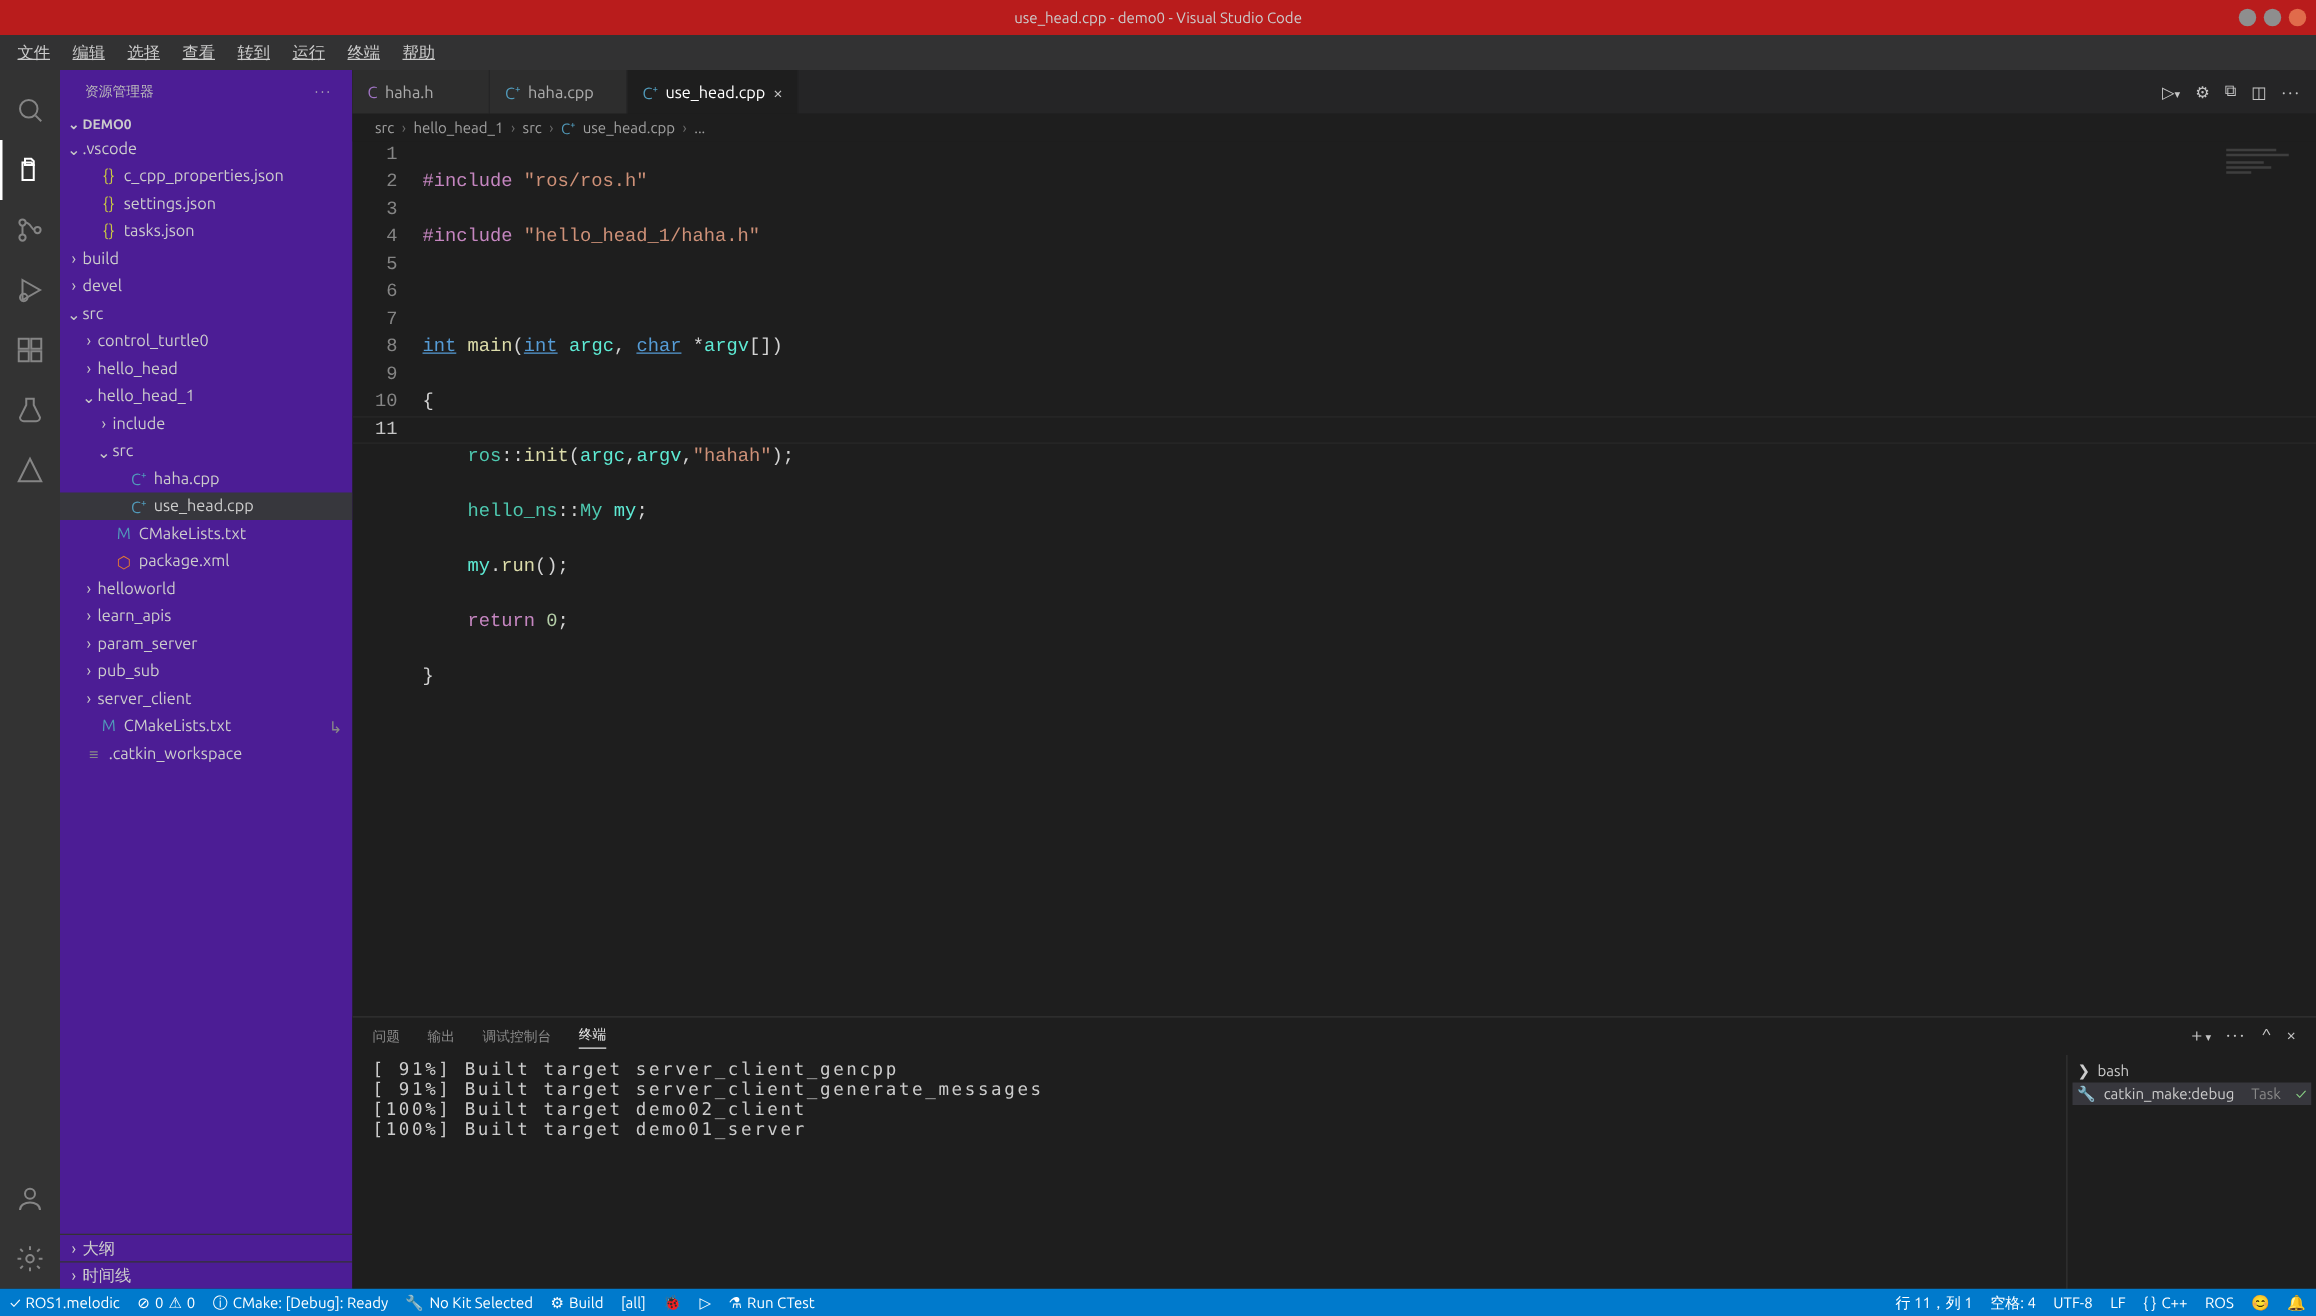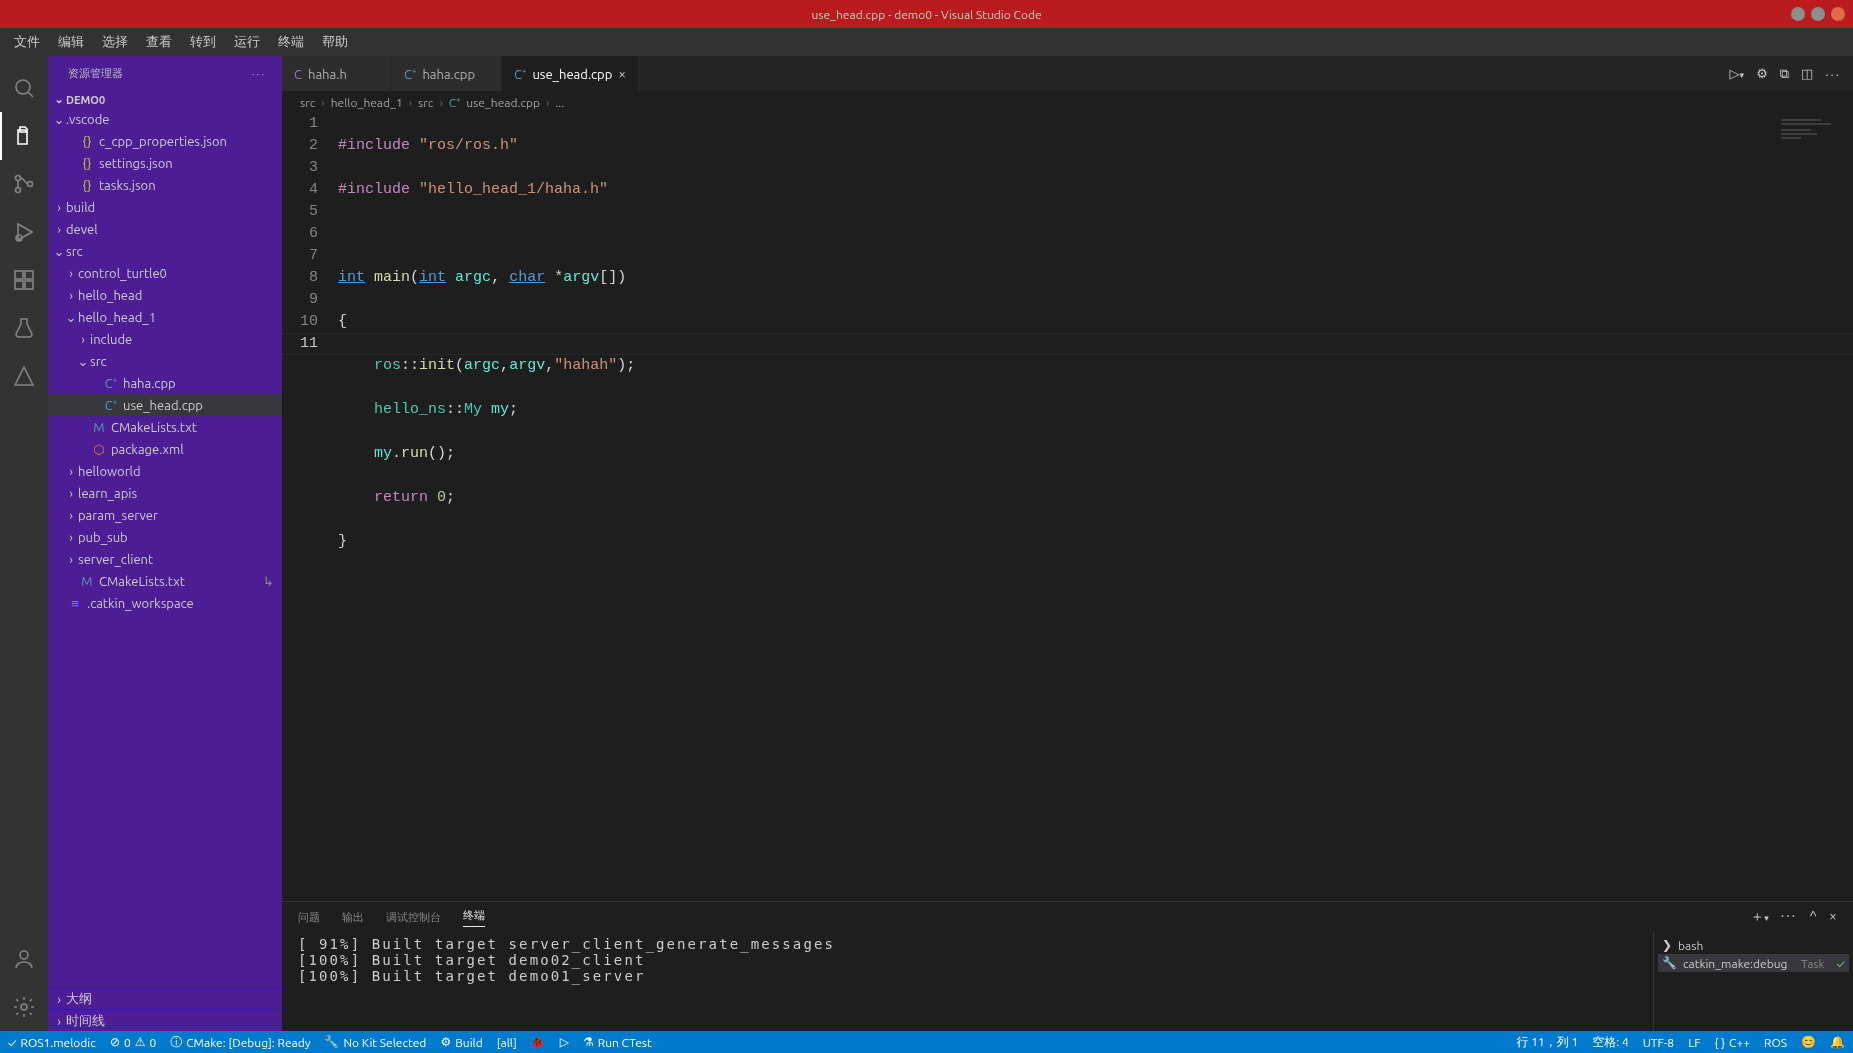--- a/index.html
+++ b/index.html
@@ -34,20 +34,21 @@
     .win-max { background: #8e8e8e; }
     .win-close { background: #e06b4b; }
     .menubar {
       background: #323233;
       height: 28px;
       display: flex;
       align-items: center;
       padding: 0 6px;
       gap: 2px;
       font-size: 13px;
+      text-decoration: underline;
     }
     .menubar .menu-item {
       padding: 3px 8px;
       cursor: pointer;
       border-radius: 3px;
     }
     .main-area {
       flex: 1;
       display: flex;
       min-height: 0;
@@ -246,21 +247,21 @@
                   linear-gradient(#888, #888) 0 20px/20px 2px no-repeat;
     }
     .current-line {
       position: absolute;
       left: 0; right: 0;
       height: 22px;
       border-top: 1px solid #282828;
       border-bottom: 1px solid #282828;
     }
     .panel {
-      height: 130px;
+      height: 218px;
       background: #1e1e1e;
       border-top: 1px solid #333333;
       display: flex;
       flex-direction: column;
     }
     .panel-tabs {
       height: 30px;
       display: flex;
       align-items: center;
       padding: 0 16px;
@@ -604,21 +605,21 @@
         <span class="panel-tab">调试控制台</span>
         <span class="panel-tab active">终端</span>
         <div class="panel-actions">
           <span>＋<span style="font-size:9px">▾</span></span>
           <span class="dots">···</span>
           <span>^</span>
           <span>×</span>
         </div>
       </div>
       <div class="panel-body">
-        <div class="terminal-out"><div>[ 91%] Built target server_client_generate_messages</div><div>[100%] Built target demo02_client</div><div>[100%] Built target demo01_server</div></div>
+        <div class="terminal-out"><div>[ 91%] Built target server_client_gencpp</div><div>[ 91%] Built target server_client_generate_messages</div><div>[100%] Built target demo02_client</div><div>[100%] Built target demo01_server</div></div>
         <div class="term-side">
           <div class="term-item">
               <span>❯</span>
               <span>bash</span>
             </div>
           <div class="term-item active">
               <span>🔧</span>
               <span>catkin_make:debug</span>
               <span style="margin-left:auto;color:#888">Task</span>
               <span style="margin-left:6px;color:#89d185">✓</span>

